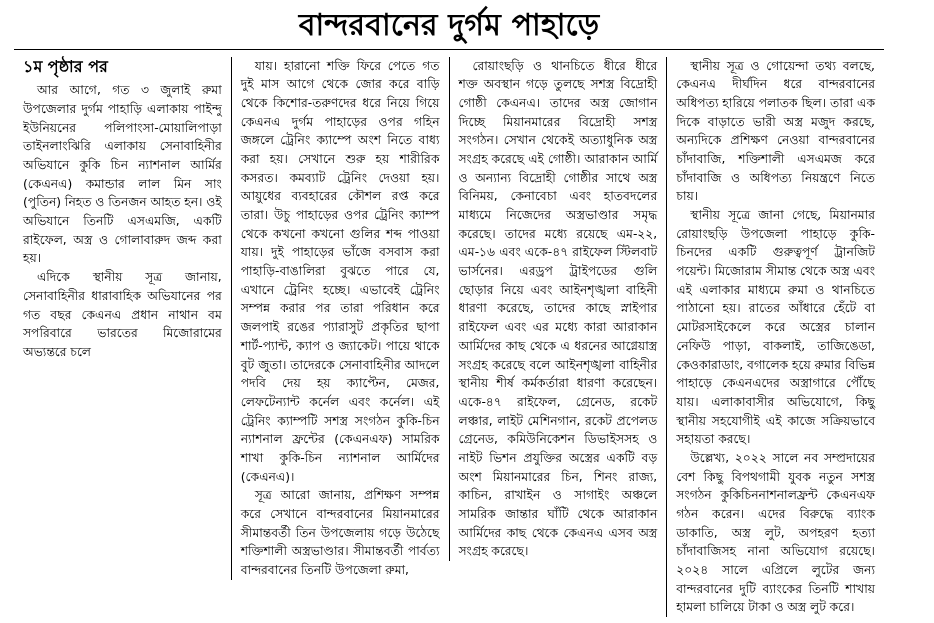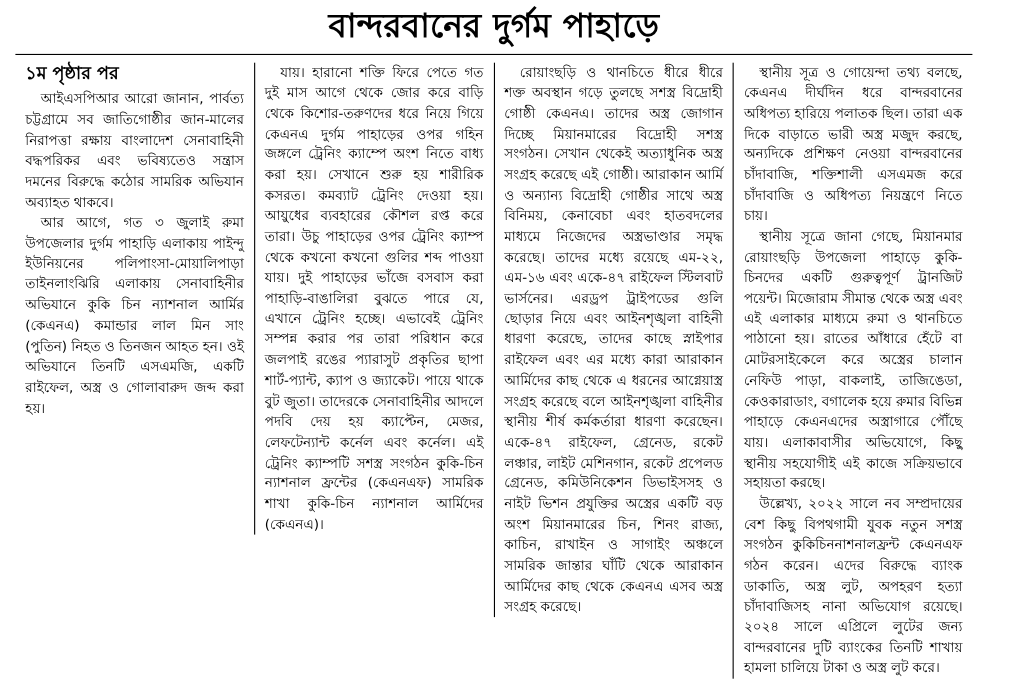--- a/index.html
+++ b/index.html
@@ -76,26 +76,27 @@
 <body>
 
 <div class="page">
   <h1 class="headline">বান্দরবানের দুর্গম পাহাড়ে</h1>
   <hr class="rule">
 
   <div class="columns">
 
     <div class="col">
       <div class="kicker">১ম পৃষ্ঠার পর</div>
-      <p class="body">আইএসপিআর আরো জানান, পার্বত্য চট্টগ্রামে সব জাতিগোষ্ঠীর জান-মালের নিরাপত্তা রক্ষায় বাংলাদেশ সেনাবাহিনী বদ্ধপরিকর এবং ভবিষ্যতেও সন্ত্রাস দমনের বিরুদ্ধে কঠোর সামরিক অভিযান অব্যাহত থাকবে।</p>
       <p class="body">আর আগে, গত ৩ জুলাই রুমা উপজেলার দুর্গম পাহাড়ি এলাকায় পাইন্দু ইউনিয়নের পলিপাংসা-মোয়ালিপাড়া তাইনলাংঝিরি এলাকায় সেনাবাহিনীর অভিযানে কুকি চিন ন্যাশনাল আর্মির (কেএনএ) কমান্ডার লাল মিন সাং (পুতিন) নিহত ও তিনজন আহত হন। ওই অভিযানে তিনটি এসএমজি, একটি রাইফেল, অস্ত্র ও গোলাবারুদ জব্দ করা হয়।</p>
+      <p class="body">এদিকে স্থানীয় সূত্র জানায়, সেনাবাহিনীর ধারাবাহিক অভিযানের পর গত বছর কেএনএ প্রধান নাথান বম সপরিবারে ভারতের মিজোরামের অভ্যন্তরে চলে</p>
     </div>
 
     <div class="col">
       <p class="body">যায়। হারানো শক্তি ফিরে পেতে গত দুই মাস আগে থেকে জোর করে বাড়ি থেকে কিশোর-তরুণদের ধরে নিয়ে গিয়ে কেএনএ দুর্গম পাহাড়ের ওপর গহিন জঙ্গলে ট্রেনিং ক্যাম্পে অংশ নিতে বাধ্য করা হয়। সেখানে শুরু হয় শারীরিক কসরত। কমব্যাট ট্রেনিং দেওয়া হয়। আয়ুধের ব্যবহারের কৌশল রপ্ত করে তারা। উচু পাহাড়ের ওপর ট্রেনিং ক্যাম্প থেকে কখনো কখনো গুলির শব্দ পাওয়া যায়। দুই পাহাড়ের ভাঁজে বসবাস করা পাহাড়ি-বাঙালিরা বুঝতে পারে যে, এখানে ট্রেনিং হচ্ছে। এভাবেই ট্রেনিং সম্পন্ন করার পর তারা পরিধান করে জলপাই রঙের প্যারাসুট প্রকৃতির ছাপা শার্ট-প্যান্ট, ক্যাপ ও জ্যাকেট। পায়ে থাকে বুট জুতা। তাদেরকে সেনাবাহিনীর আদলে পদবি দেয় হয় ক্যাপ্টেন, মেজর, লেফটেন্যান্ট কর্নেল এবং কর্নেল। এই ট্রেনিং ক্যাম্পটি সশস্ত্র সংগঠন কুকি-চিন ন্যাশনাল ফ্রন্টের (কেএনএফ) সামরিক শাখা কুকি-চিন ন্যাশনাল আর্মিদের (কেএনএ)।</p>
+      <p class="body">সূত্র আরো জানায়, প্রশিক্ষণ সম্পন্ন করে সেখানে বান্দরবানের মিয়ানমারের সীমান্তবর্তী তিন উপজেলায় গড়ে উঠেছে শক্তিশালী অস্ত্রভাণ্ডার। সীমান্তবর্তী পার্বত্য বান্দরবানের তিনটি উপজেলা রুমা,</p>
     </div>
 
     <div class="col">
       <p class="body">রোয়াংছড়ি ও থানচিতে ধীরে ধীরে শক্ত অবস্থান গড়ে তুলছে সশস্ত্র বিদ্রোহী গোষ্ঠী কেএনএ। তাদের অস্ত্র জোগান দিচ্ছে মিয়ানমারের বিদ্রোহী সশস্ত্র সংগঠন। সেখান থেকেই অত্যাধুনিক অস্ত্র সংগ্রহ করেছে এই গোষ্ঠী। আরাকান আর্মি ও অন্যান্য বিদ্রোহী গোষ্ঠীর সাথে অস্ত্র বিনিময়, কেনাবেচা এবং হাতবদলের মাধ্যমে নিজেদের অস্ত্রভাণ্ডার সমৃদ্ধ করেছে। তাদের মধ্যে রয়েছে এম-২২, এম-১৬ এবং একে-৪৭ রাইফেল স্টিলবাট ভার্সনের। এরড্রপ ট্রাইপডের গুলি ছোড়ার নিয়ে এবং আইনশৃঙ্খলা বাহিনী ধারণা করেছে, তাদের কাছে স্নাইপার রাইফেল এবং এর মধ্যে কারা আরাকান আর্মিদের কাছ থেকে এ ধরনের আগ্নেয়াস্ত্র সংগ্রহ করেছে বলে আইনশৃঙ্খলা বাহিনীর স্থানীয় শীর্ষ কর্মকর্তারা ধারণা করেছেন। একে-৪৭ রাইফেল, গ্রেনেড, রকেট লঞ্চার, লাইট মেশিনগান, রকেট প্রপেলড গ্রেনেড, কমিউনিকেশন ডিভাইসসহ ও নাইট ভিশন প্রযুক্তির অস্ত্রের একটি বড় অংশ মিয়ানমারের চিন, শিনং রাজ্য, কাচিন, রাখাইন ও সাগাইং অঞ্চলে সামরিক জান্তার ঘাঁটি থেকে আরাকান আর্মিদের কাছ থেকে কেএনএ এসব অস্ত্র সংগ্রহ করেছে।</p>
     </div>
 
     <div class="col">
       <p class="body">স্থানীয় সূত্র ও গোয়েন্দা তথ্য বলছে, কেএনএ দীর্ঘদিন ধরে বান্দরবানের অধিপত্য হারিয়ে পলাতক ছিল। তারা এক দিকে বাড়াতে ভারী অস্ত্র মজুদ করছে, অন্যদিকে প্রশিক্ষণ নেওয়া বান্দরবানের চাঁদাবাজি, শক্তিশালী এসএমজ করে চাঁদাবাজি ও অধিপত্য নিয়ন্ত্রণে নিতে চায়।</p>
       <p class="body">স্থানীয় সূত্রে জানা গেছে, মিয়ানমার রোয়াংছড়ি উপজেলা পাহাড়ে কুকি-চিনদের একটি গুরুত্বপূর্ণ ট্রানজিট পয়েন্ট। মিজোরাম সীমান্ত থেকে অস্ত্র এবং এই এলাকার মাধ্যমে রুমা ও থানচিতে পাঠানো হয়। রাতের আঁধারে হেঁটে বা মোটরসাইকেলে করে অস্ত্রের চালান নেফিউ পাড়া, বাকলাই, তাজিঙেডা, কেওকারাডাং, বগালেক হয়ে রুমার বিভিন্ন পাহাড়ে কেএনএদের অস্ত্রাগারে পৌঁছে যায়। এলাকাবাসীর অভিযোগে, কিছু স্থানীয় সহযোগীই এই কাজে সক্রিয়ভাবে সহায়তা করছে।</p>
       <p class="body">উল্লেখ্য, ২০২২ সালে নব সম্প্রদায়ের বেশ কিছু বিপথগামী যুবক নতুন সশস্ত্র সংগঠন কুকিচিননাশনালফ্রন্ট কেএনএফ গঠন করেন। এদের বিরুদ্ধে ব্যাংক ডাকাতি, অস্ত্র লুট, অপহরণ হত্যা চাঁদাবাজিসহ নানা অভিযোগ রয়েছে। ২০২৪ সালে এপ্রিলে লুটের জন্য বান্দরবানের দুটি ব্যাংকের তিনটি শাখায় হামলা চালিয়ে টাকা ও অস্ত্র লুট করে।</p>

